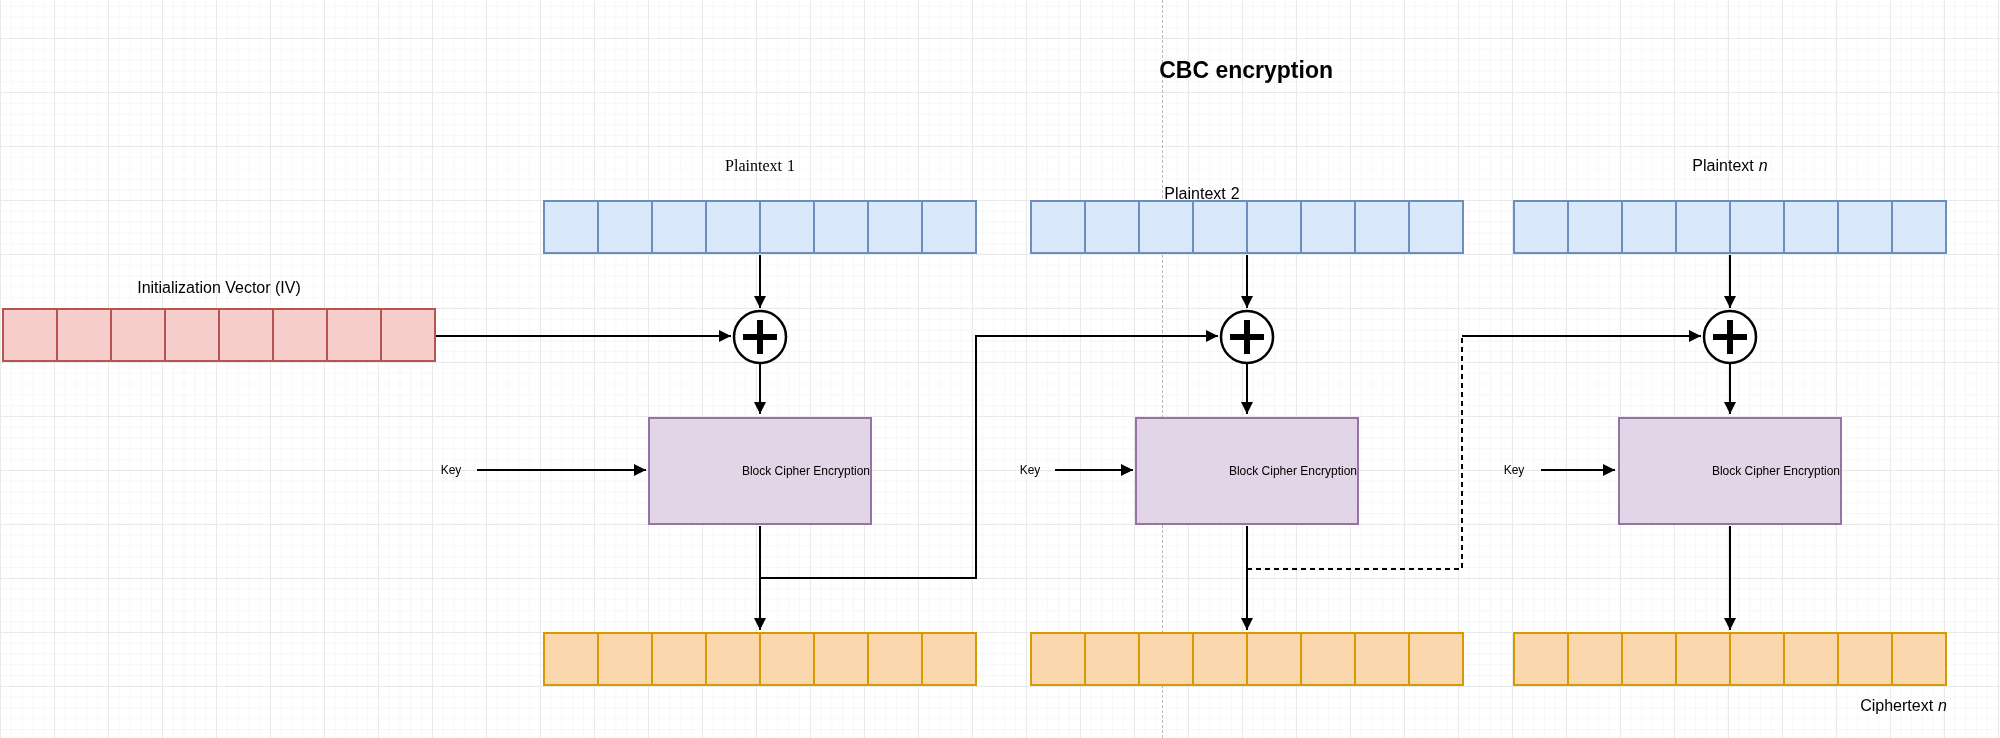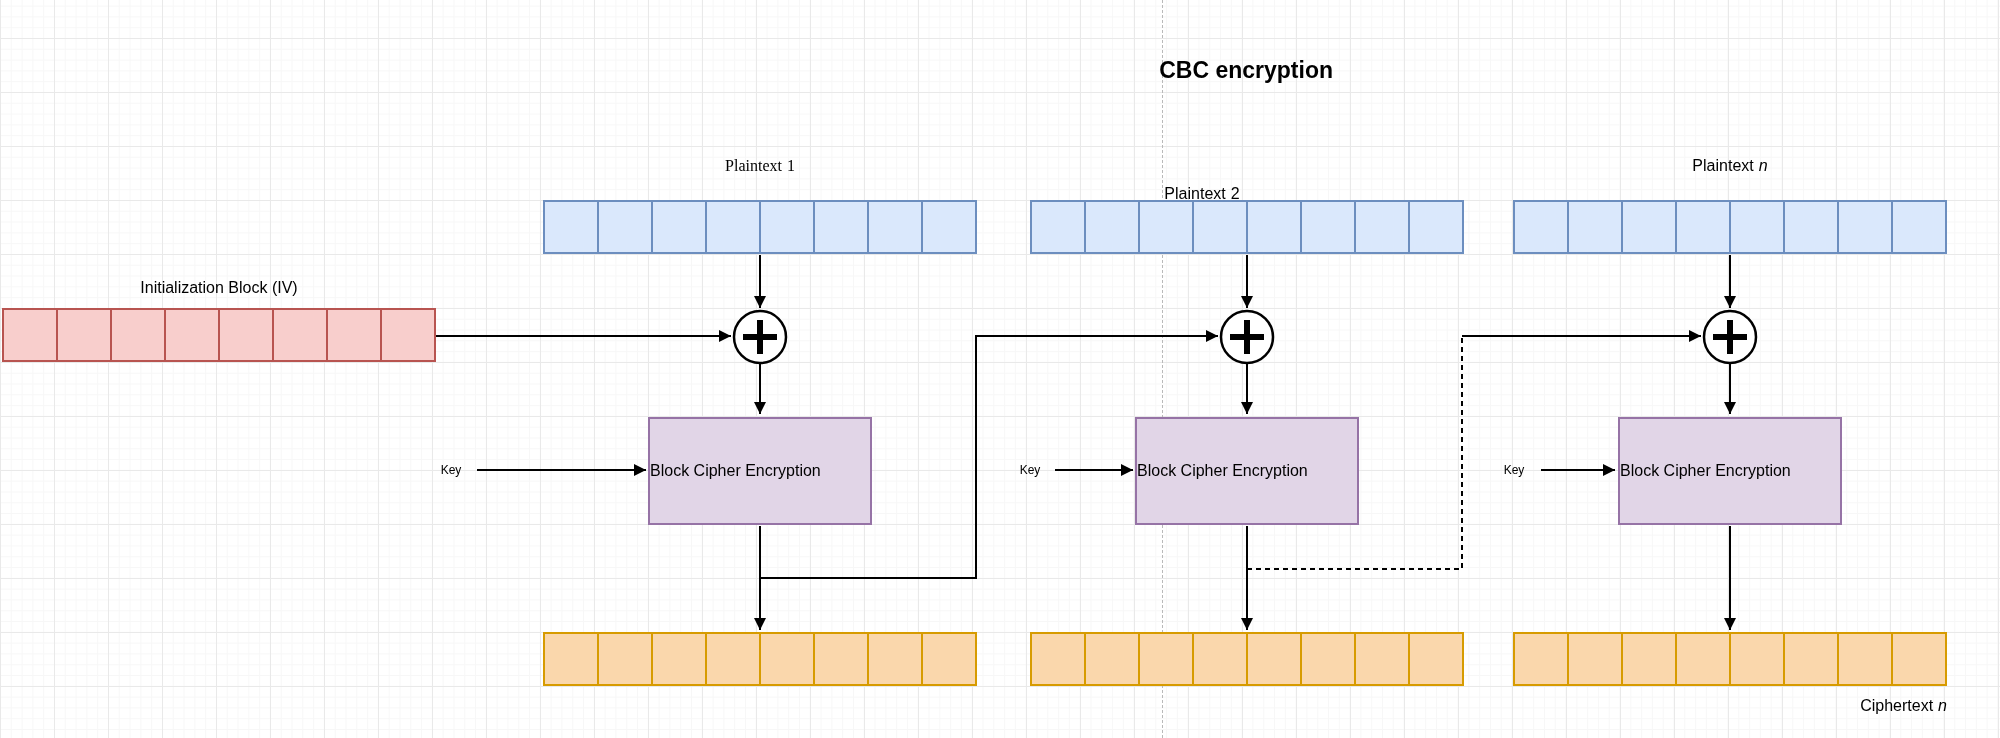--- a/index.html
+++ b/index.html
@@ -24,42 +24,42 @@
   i.sfx{font-style:italic;}
   .bit-block{position:absolute;display:flex;width:434px;height:54px;
     box-sizing:border-box;border:2px solid;z-index:1;}
   .bit-block .cell{flex:1 1 0;border-right:2px solid;border-color:inherit;}
   .bit-block .cell:last-child{border-right:none;}
   .blue{background:var(--blue_fill,#dae8fc);border-color:var(--blue_stroke,#6c8ebf);}
   .red{background:var(--red_fill,#f8cecc);border-color:var(--red_stroke,#b85450);}
   .orange{background:var(--orange_fill,#fad7ac);border-color:var(--orange_stroke,#d79b00);}
   .bce{position:absolute;width:224px;height:108px;box-sizing:border-box;top:417px;
     background:var(--purple_fill,#e1d5e7);border:2px solid var(--purple_stroke,#9673a6);
-    display:flex;align-items:center;justify-content:flex-start;font-size:16px;z-index:1;
+    display:flex;align-items:center;justify-content:flex-end;font-size:12px;z-index:1;
     text-align:center;}
   .key-label{position:absolute;top:460px;width:80px;text-align:center;font-size:12px;
     line-height:20px;z-index:1;}
   svg.overlay{position:absolute;left:0;top:0;z-index:2;pointer-events:none;}
   .connector{stroke:var(--line,#000);stroke-width:2;fill:none;}
   .dashed{stroke-dasharray:5 4;}
   .arrowhead{fill:var(--line,#000);}
   .xor-circle{fill:#ffffff;stroke:var(--line,#000);stroke-width:2.5;}
   .plus{stroke:var(--line,#000);stroke-width:6;fill:none;}
 </style>
 </head>
 <body>
 
 <div class="canvas">
 
   <div class="page-divider"></div>
 
   <div class="title">CBC encryption</div>
 
   <div class="label" style="left:2px;top:278px;width:434px;">
-    <span>Initialization Block (IV)</span>
+    <span>Initialization Vector (IV)</span>
   </div>
   <div class="bit-block red" style="left:2px;top:308px;">
       <div class="cell"></div>
       <div class="cell"></div>
       <div class="cell"></div>
       <div class="cell"></div>
       <div class="cell"></div>
       <div class="cell"></div>
       <div class="cell"></div>
       <div class="cell"></div>

